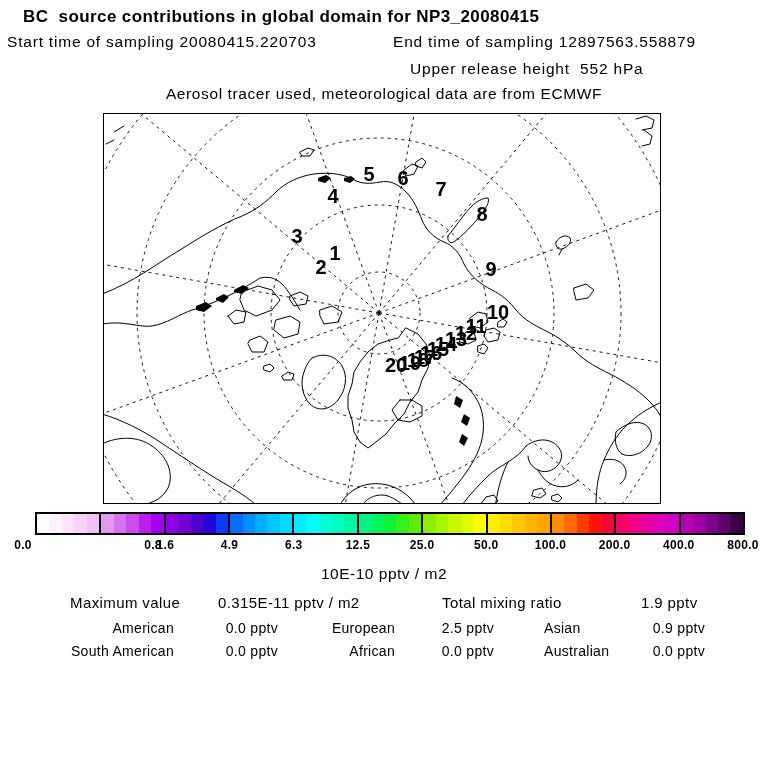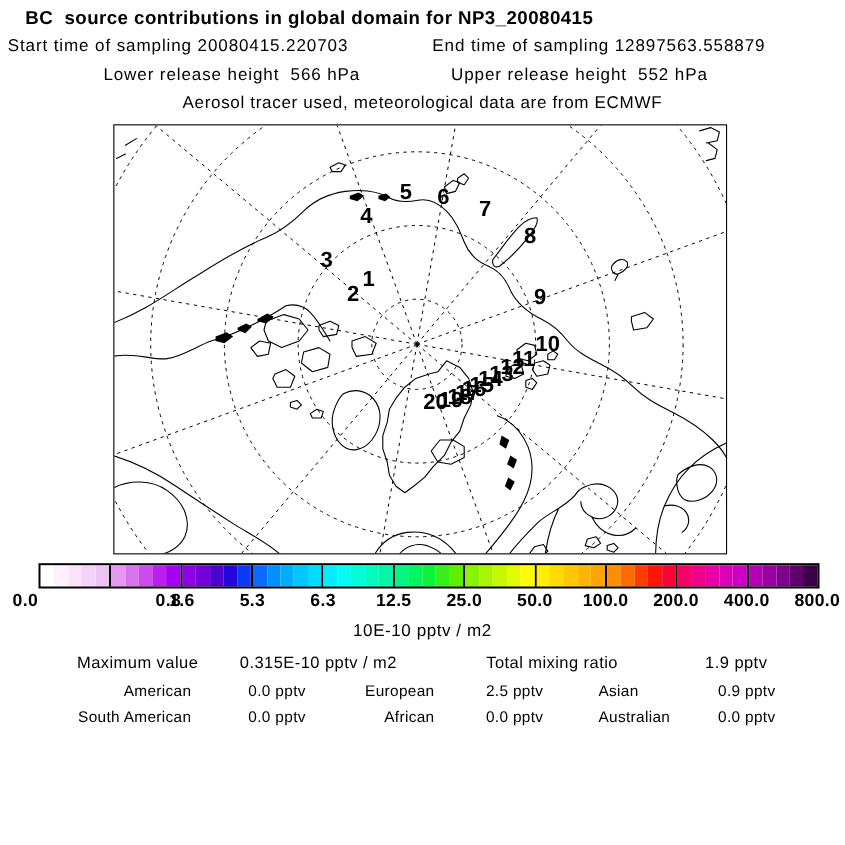--- a/index.html
+++ b/index.html
@@ -18,39 +18,38 @@
   .map svg{display:block;}
   .grat{stroke:#000;stroke-width:.9;fill:none;stroke-dasharray:3 4;}
   .coast{stroke:#000;stroke-width:1;fill:none;stroke-linejoin:round;stroke-linecap:round;}
   .landfill{fill:#000;stroke:none;}
   .traj text{font-family:"Liberation Sans",sans-serif;font-weight:700;font-size:20px;fill:#000;}
 
   .cbar{position:absolute;left:35px;top:512px;width:710px;height:23px;border:2px solid #000;box-sizing:border-box;display:flex;background:#fff;}
   .seg{flex:1;display:flex;border-right:2px solid #000;}
   .seg:last-child{border-right:none;}
   .step{flex:1;}
-  .tick{position:absolute;top:538px;transform:translateX(-50%);font-size:16px;font-weight:700;letter-spacing:.3px;white-space:nowrap;}
+  .tick{position:absolute;top:538px;transform:translateX(-50%);font-size:12px;font-weight:700;letter-spacing:.3px;white-space:nowrap;}
   .cbar-unit{position:absolute;left:0;top:565px;width:768px;text-align:center;font-size:15.5px;letter-spacing:.5px;}
 
   .stats span{position:absolute;white-space:pre;}
   .r1{font-size:15px;letter-spacing:.4px;top:594px;}
   .r1a{left:70px;}.r1b{left:218px;}.r1c{left:442px;}.r1d{left:641px;}
   .cell{font-size:14px;letter-spacing:.3px;}
   .rA{top:620px;}.rB{top:643px;}
   .cA{right:594px;}.cB{right:490px;}.cC{right:373px;}.cD{right:274px;}.cE{left:544px;}.cF{right:63px;}
 </style>
 </head>
 <body>
 
 <div class="page">
 
   <div class="title">BC  source contributions in global domain for NP3_20080415</div>
   <div class="hline l2a">Start time of sampling 20080415.220703</div>
   <div class="hline l2b">End time of sampling 12897563.558879</div>
-  <div class="hline l3a">Lower release height  566 hPa</div>
   <div class="hline l3b">Upper release height  552 hPa</div>
   <div class="hline l4">Aerosol tracer used, meteorological data are from ECMWF</div>
 
   <div class="map">
     <svg width="556" height="389" viewBox="0 0 556 389">
 
       <g class="grat">
         <circle cx="275" cy="199" r="41"></circle>
         <circle cx="275" cy="199" r="108"></circle>
         <circle cx="275" cy="199" r="175"></circle>
@@ -199,35 +198,35 @@
         <div class="step" style="background: rgb(156, 0, 163);"></div>
         <div class="step" style="background: rgb(127, 0, 139);"></div>
         <div class="step" style="background: rgb(94, 0, 110);"></div>
         <div class="step" style="background: rgb(58, 0, 72);"></div>
       </div>
     </div>
   <div id="cbarTicks">
       <span class="tick" style="left: 23px;">0.0</span>
       <span class="tick" style="left: 115px; margin-left: 38px;">0.8</span>
       <span class="tick" style="left: 165.364px;">1.6</span>
-      <span class="tick" style="left: 229.545px;">5.3</span>
+      <span class="tick" style="left: 229.545px;">4.9</span>
       <span class="tick" style="left: 293.727px; text-align: right;">6.3</span>
       <span class="tick" style="left: 357.909px;">12.5</span>
       <span class="tick" style="left: 422.091px;">25.0</span>
       <span class="tick" style="left: 486.273px;">50.0</span>
       <span class="tick" style="left: 550.455px;">100.0</span>
       <span class="tick" style="left: 614.636px;">200.0</span>
       <span class="tick" style="left: 678.818px;">400.0</span>
       <span class="tick" style="left: 743px;">800.0</span>
     </div>
   <div class="cbar-unit">10E-10 pptv / m2</div>
 
   <div class="stats">
     <span class="r1 r1a">Maximum value</span>
-    <span class="r1 r1b">0.315E-10 pptv / m2</span>
+    <span class="r1 r1b">0.315E-11 pptv / m2</span>
     <span class="r1 r1c">Total mixing ratio</span>
     <span class="r1 r1d">1.9 pptv</span>
 
     <span class="cell rA cA">American</span>
     <span class="cell rA cB">0.0 pptv</span>
     <span class="cell rA cC">European</span>
     <span class="cell rA cD">2.5 pptv</span>
     <span class="cell rA cE">Asian</span>
     <span class="cell rA cF">0.9 pptv</span>
 

